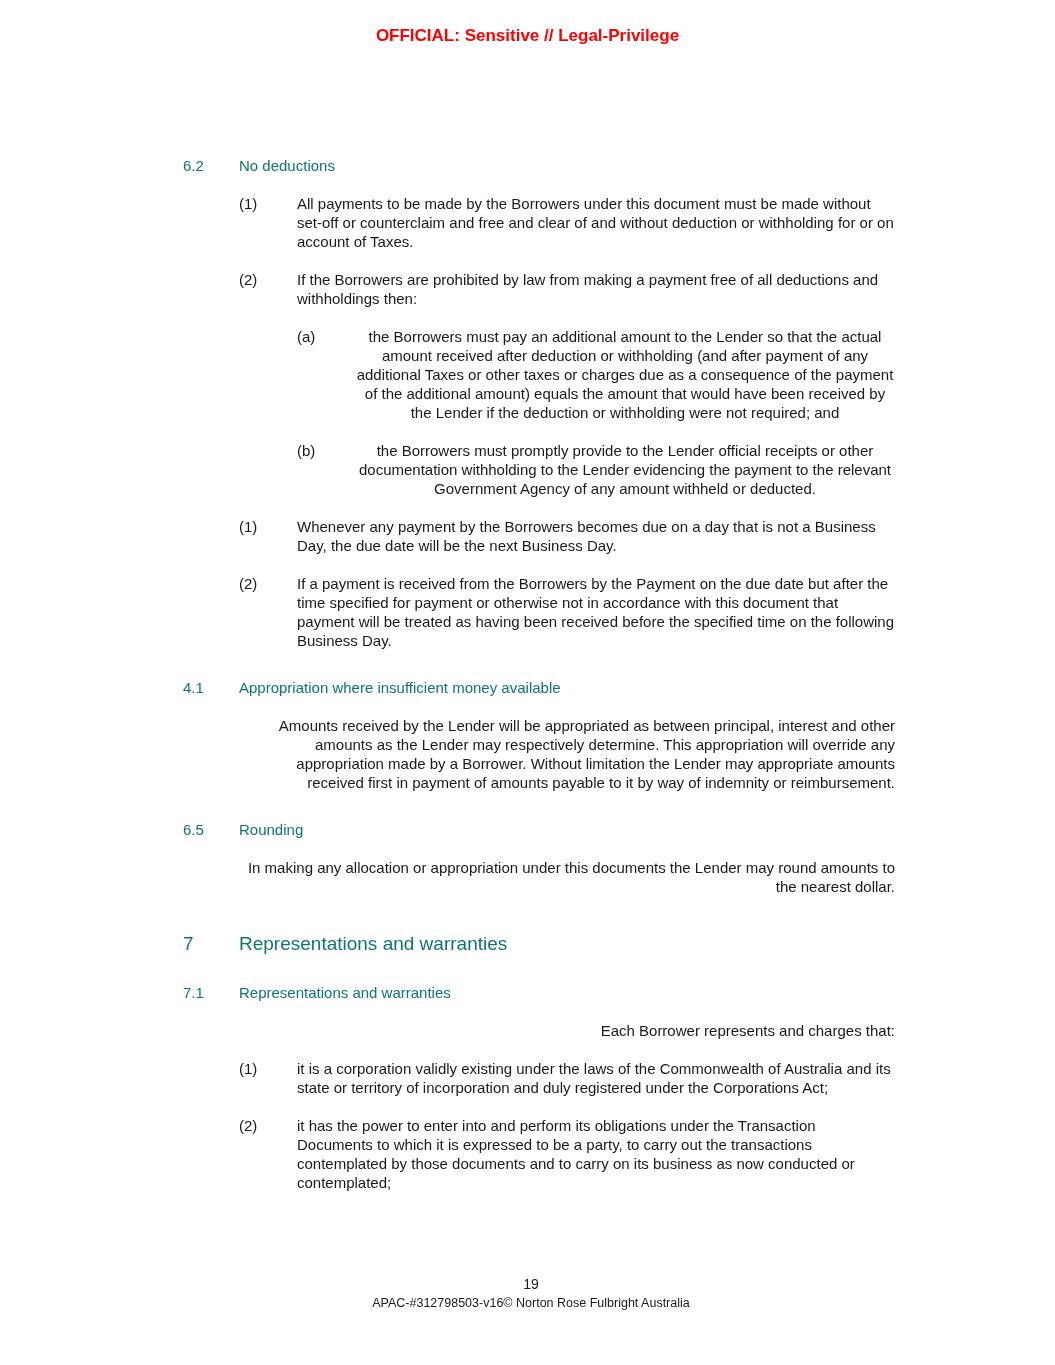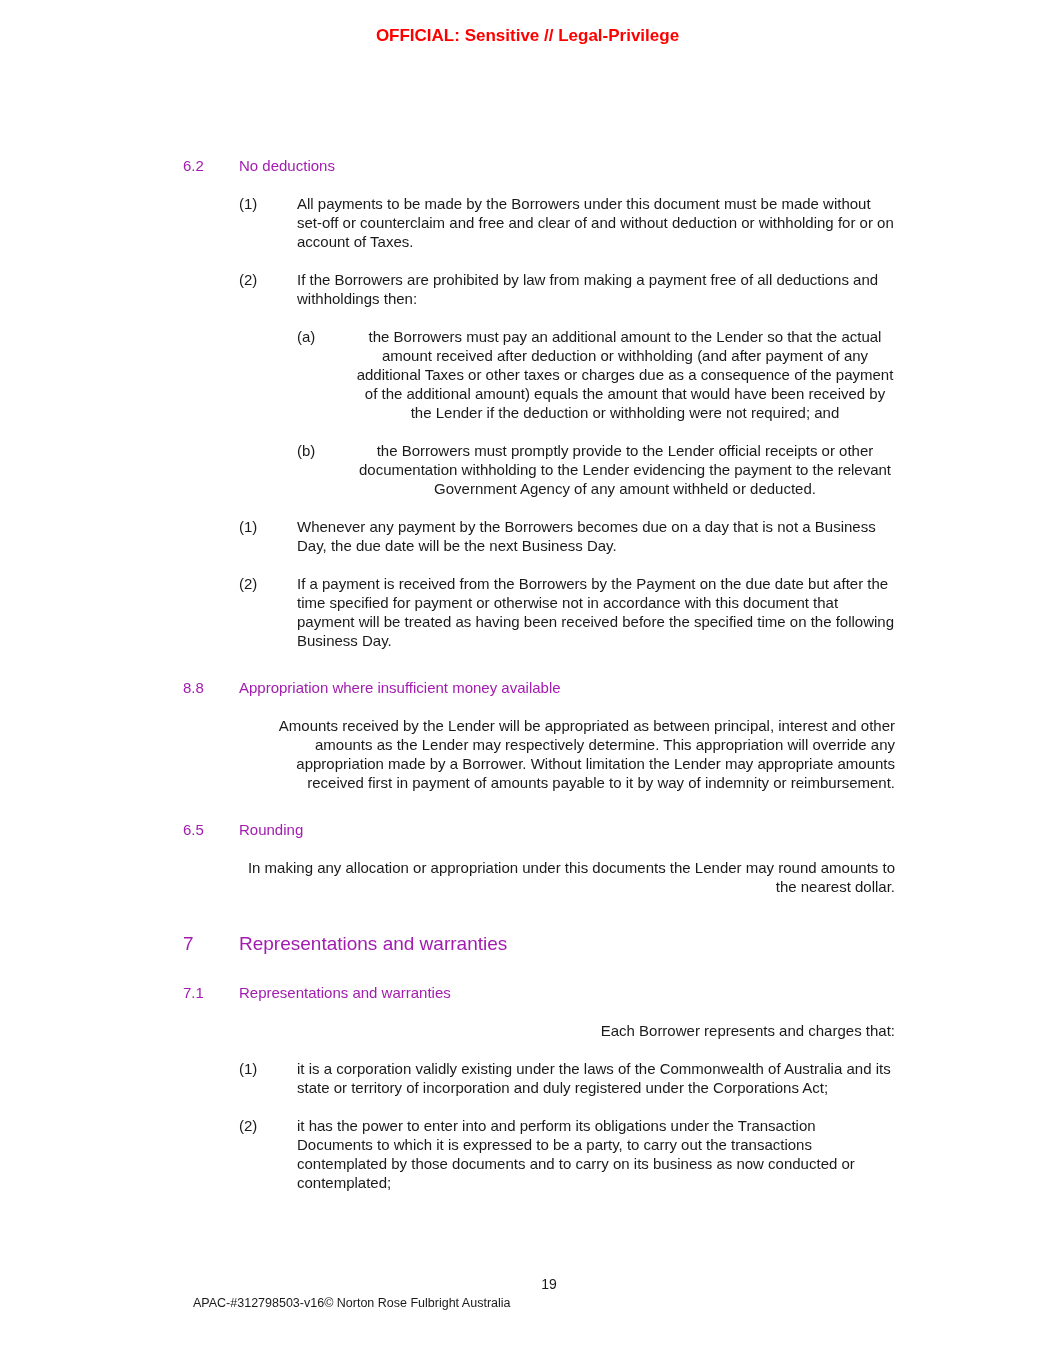--- a/index.html
+++ b/index.html
@@ -26,21 +26,21 @@
     position: absolute;
     left: 183px;
     top: 156px;
     width: 712px;
     font-size: 15px;
     line-height: 19px;
   }
   .heading {
     display: flex;
     margin: 28px 0 19px 0;
-    color: #a21caf;
+    color: #0f766e;
   }
   .content > .heading:first-child { margin-top: 0; }
   .heading .num { flex: 0 0 56px; }
   .heading-main {
     font-size: 19px;
     line-height: 23px;
     margin-top: 36px;
   }
   .item {
     display: flex;
@@ -53,31 +53,31 @@
     margin: 0 0 19px 114px;
   }
   .subitem .num { flex: 0 0 58px; }
   .subitem .body { flex: 1 1 auto; text-align: center; }
   .para {
     margin: 0 0 19px 56px;
     text-align: right;
   }
   .footer {
     position: absolute;
-    left: 193px;
+    left: 175px;
     top: 1276px;
     width: 712px;
   }
   .page-num {
     text-align: center;
     font-size: 14px;
   }
   .footer-row {
     display: flex;
-    justify-content: flex-start;
+    justify-content: center;
     margin-top: 4px;
     font-size: 12.5px;
   }
 </style>
 </head>
 <body>
 
 <div class="page">
 
   <div class="banner">OFFICIAL: Sensitive // Legal-Privilege</div>
@@ -114,21 +114,21 @@
       <span class="num">(1)</span>
       <span class="body">Whenever any payment by the Borrowers becomes due on a day that is not a Business Day, the due date will be the next Business Day.</span>
     </div>
 
     <div class="item">
       <span class="num">(2)</span>
       <span class="body">If a payment is received from the Borrowers by the Payment on the due date but after the time specified for payment or otherwise not in accordance with this document that payment will be treated as having been received before the specified time on the following Business Day.</span>
     </div>
 
     <div class="heading">
-      <span class="num">8.8</span>
+      <span class="num">4.1</span>
       <span class="title">Appropriation where insufficient money available</span>
     </div>
 
     <div class="para">Amounts received by the Lender will be appropriated as between principal, interest and other amounts as the Lender may respectively determine.  This appropriation will override any appropriation made by a Borrower.  Without limitation the Lender may appropriate amounts received first in payment of amounts payable to it by way of indemnity or reimbursement.</div>
 
     <div class="heading">
       <span class="num">6.5</span>
       <span class="title">Rounding</span>
     </div>
 

